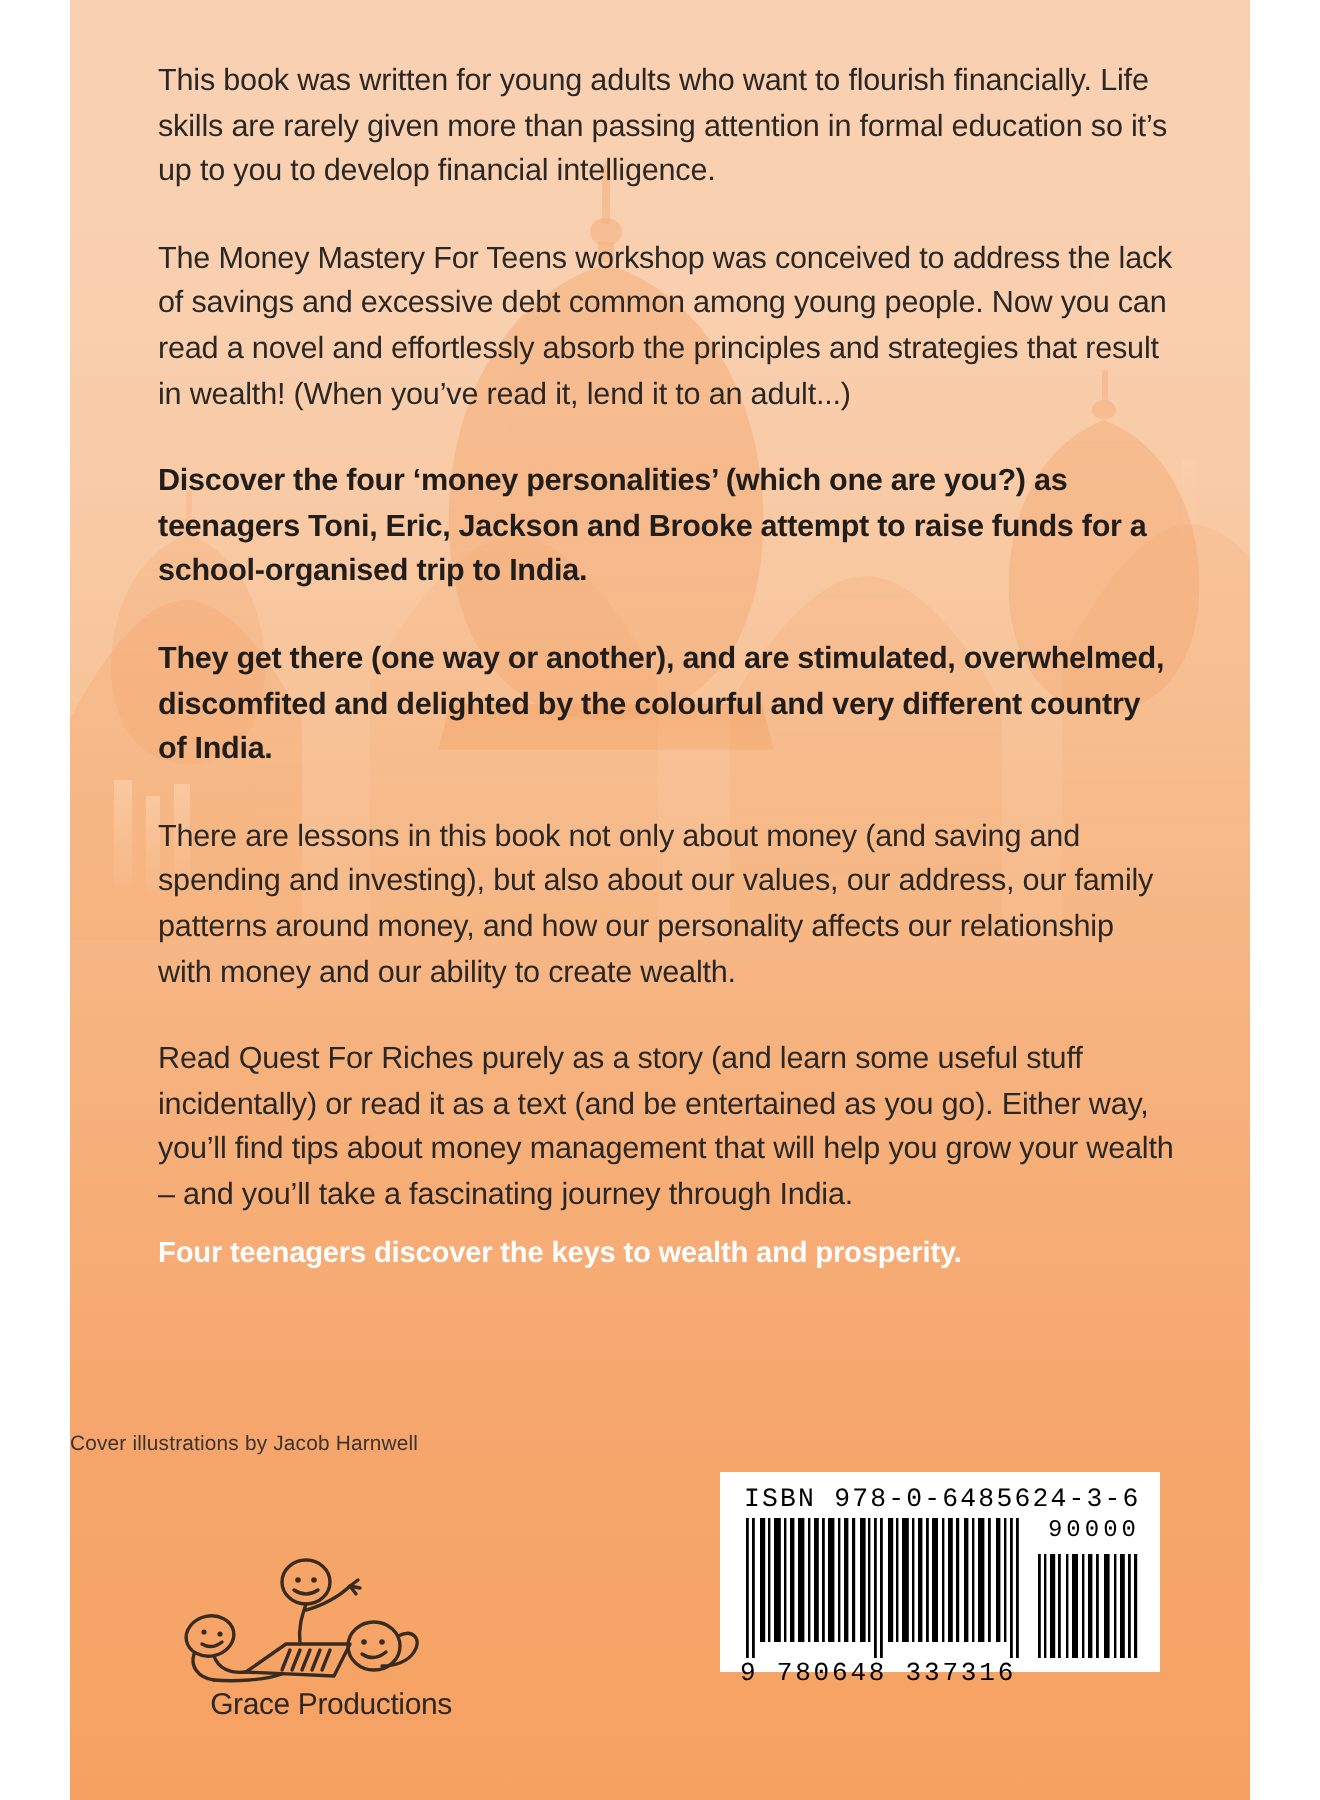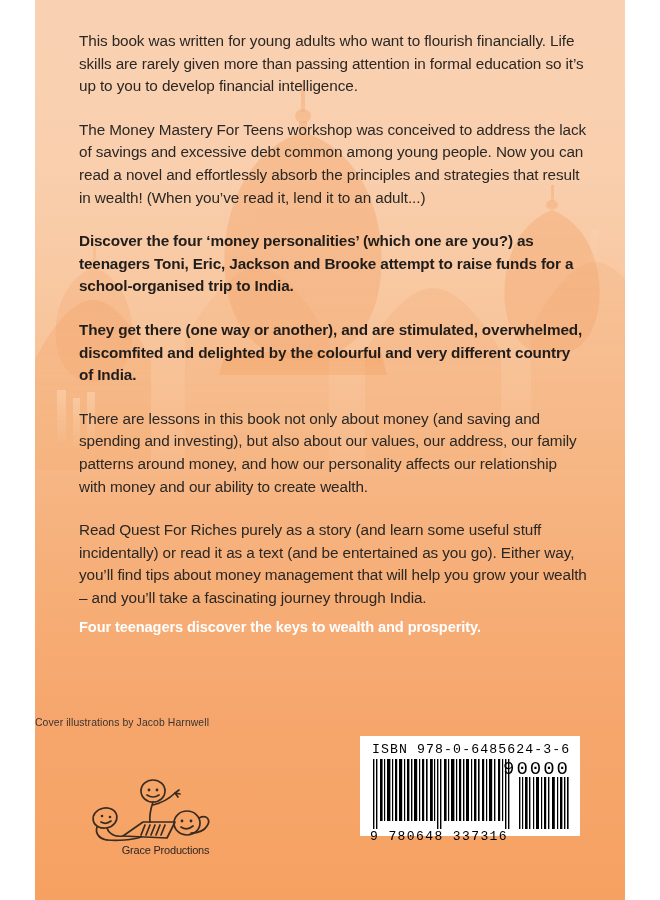--- a/index.html
+++ b/index.html
@@ -92,21 +92,21 @@
     width: 165px;
     height: 95px;
   }
   .publisher .logo-name {
     position: absolute;
     left: 0;
     top: 66px;
     width: 165px;
     text-align: center;
     font-family: "Liberation Sans", sans-serif;
-    font-size: 11px;
+    font-size: 15px;
     color: #2e2723;
     letter-spacing: -0.2px;
   }
 
   
   .barcode-block {
     position: absolute;
     left: 325px;
     top: 712px;
     width: 220px;
@@ -140,21 +140,21 @@
     right: 2px;
     top: 18px;
     width: 52px;
     height: 52px;
   }
   .addon-digits {
     position: absolute;
     right: 2px;
     top: -1px;
     font-family: "Liberation Mono", monospace;
-    font-size: 19px;
+    font-size: 12px;
     letter-spacing: 2px;
     color: #000;
   }
   .ean-digits {
     font-family: "Liberation Mono", monospace;
     font-size: 13px;
     letter-spacing: 1.4px;
     color: #000;
     margin-left: 2px;
     white-space: nowrap;

